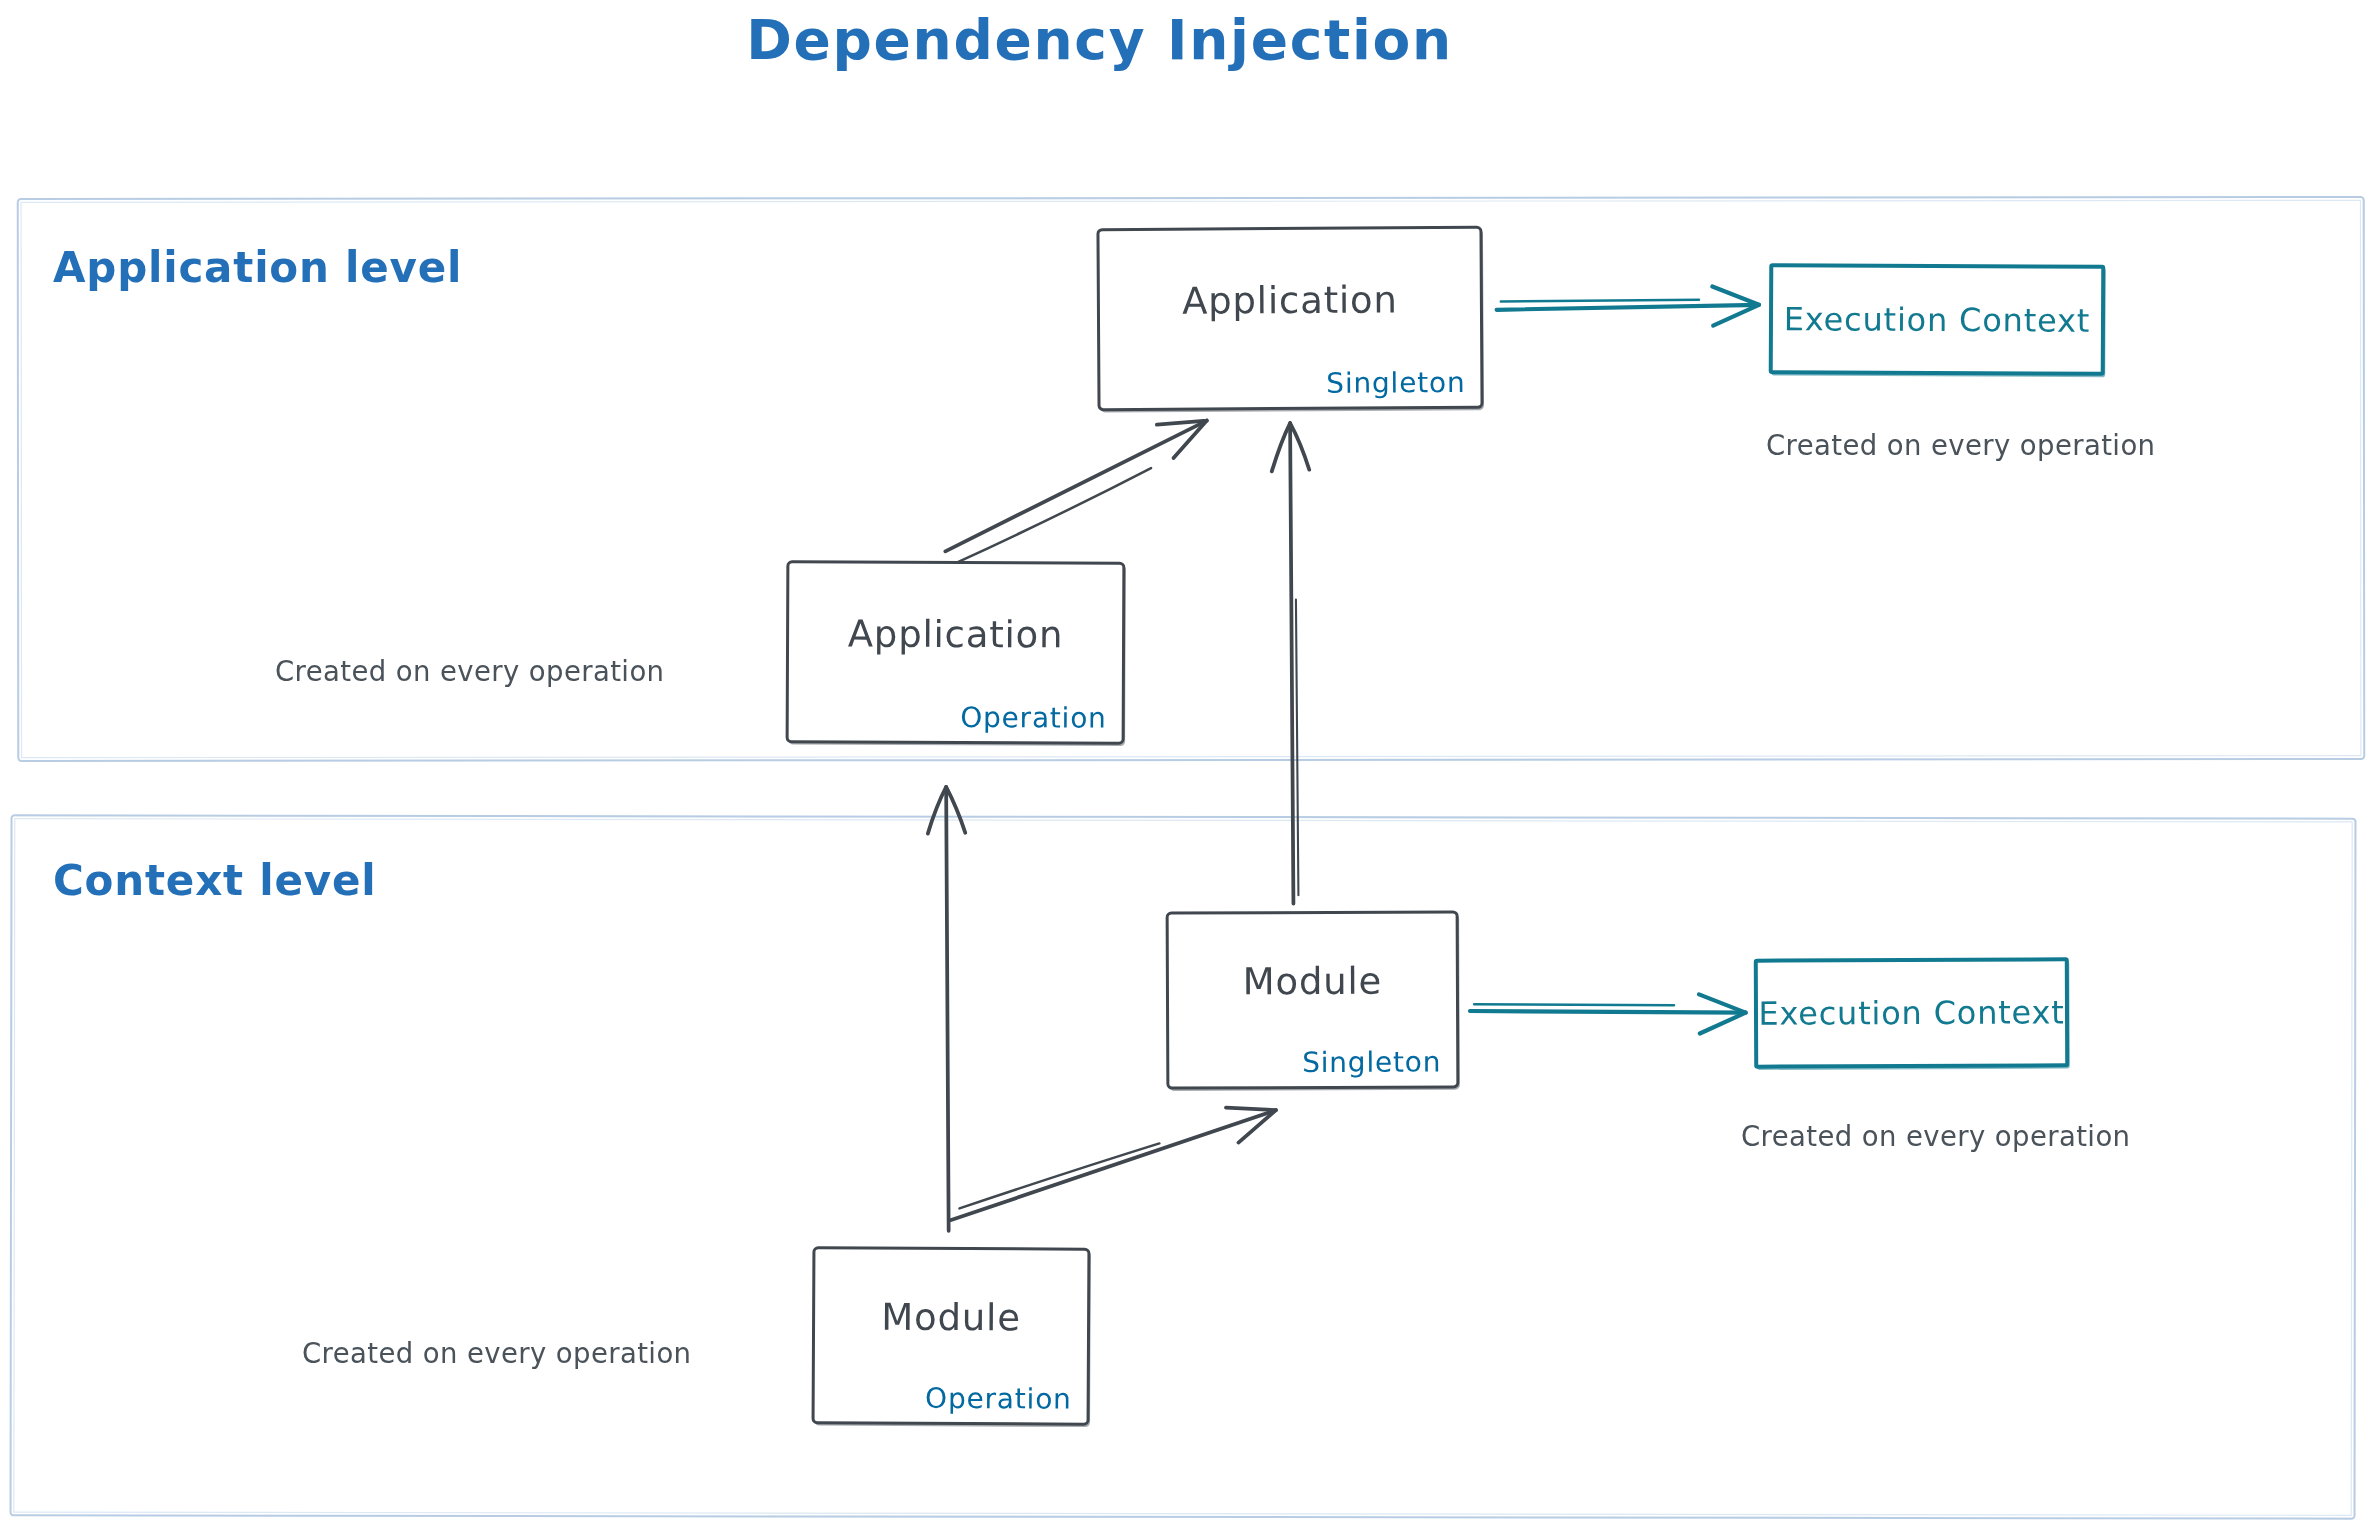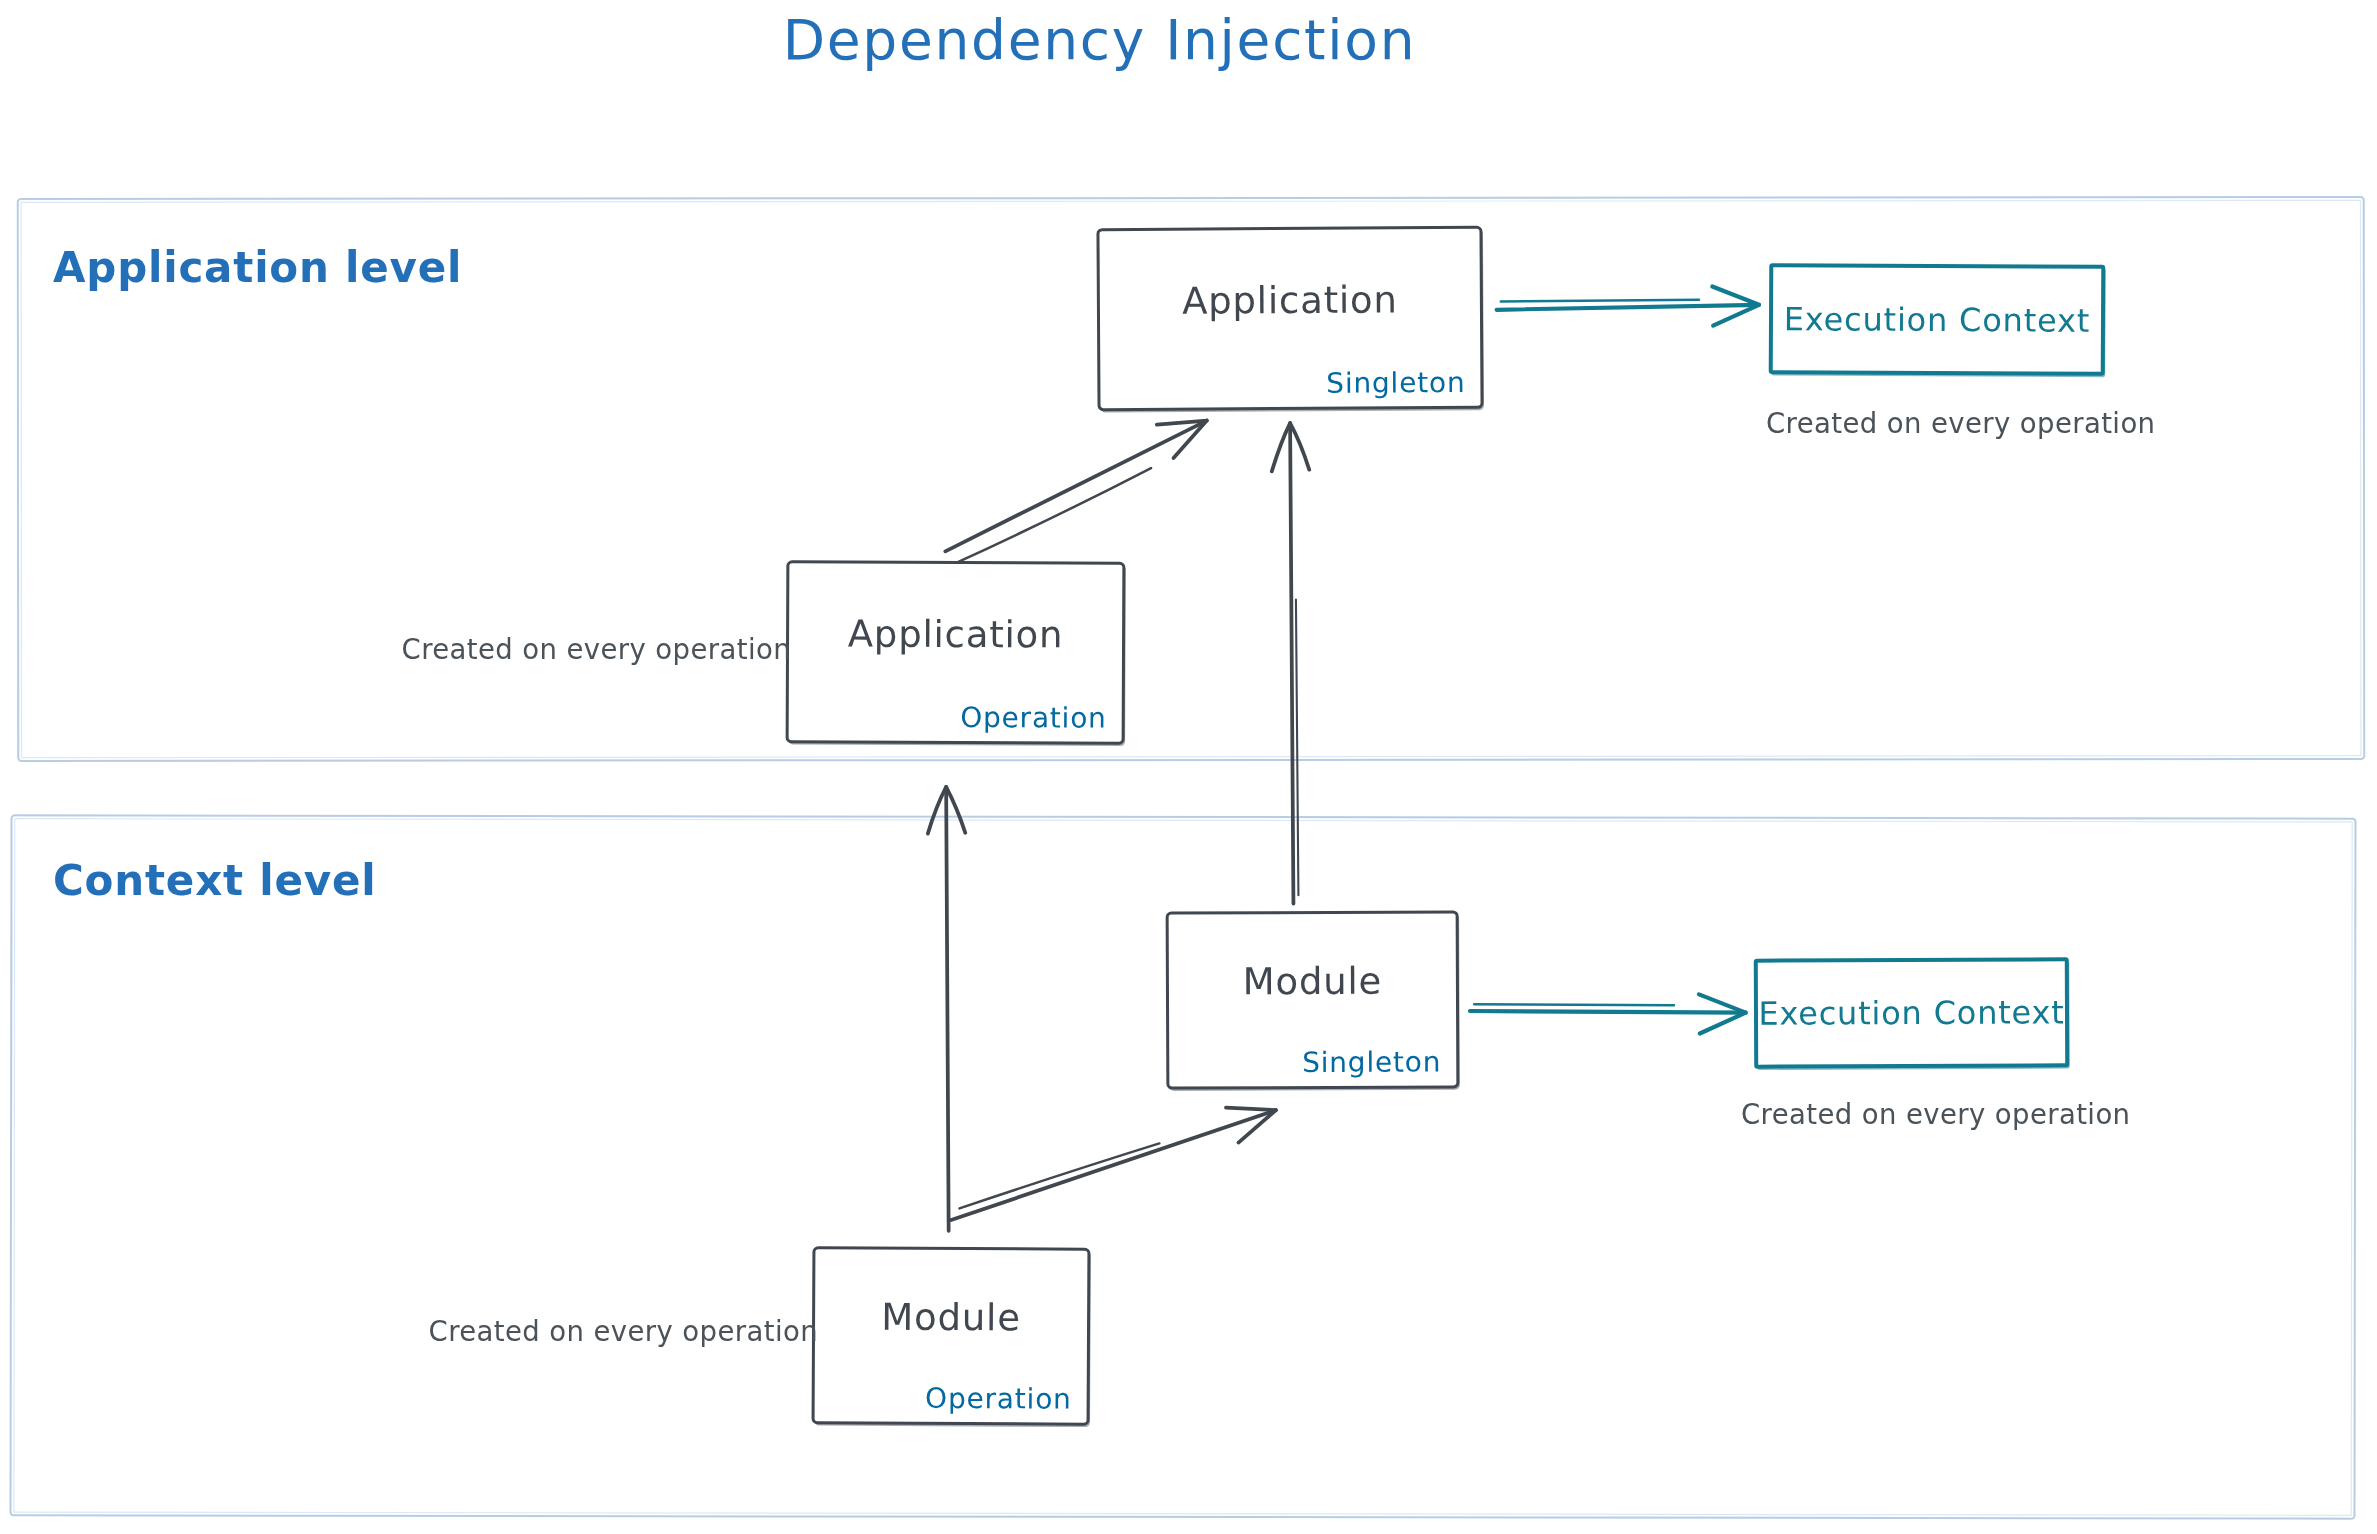--- a/index.html
+++ b/index.html
@@ -18,21 +18,21 @@
   .canvas {
     position: absolute;
     inset: 0;
   }
   
   .title {
     position: absolute;
     left: 683px; top: 8.3px; width: 833px;
     text-align: center;
     font-size: 55px;
-    font-weight: normal;
+    font-weight: bold;
     letter-spacing: 1.7px;
     color: #2470b8;
   }
   .subtitle {
     position: absolute;
     left: 676px; top: 102px; width: 846px;
     text-align: center;
     font-size: 28px;
     letter-spacing: 0.8px;
     color: #4a525a;
@@ -104,22 +104,23 @@
     white-space: nowrap;
   }
   .context-app    { left: 1769px; top: 264px;  width: 328px; height: 103px; transform: rotate(0.3deg); }
   .context-module { left: 1754px; top: 958px; width: 307px; height: 102px; transform: rotate(-0.25deg); }
   
   .note {
     position: absolute;
     font-size: 27.5px;
     letter-spacing: 0.4px;
     color: #4a525a;
-    text-align: right;
-    white-space: nowrap;
+    text-align: left;
+    white-space: nowrap;
+    margin-top: 22px;
   }
   .note-app-operation    { left: 275px;  top: 633px;  width: 516px; }
   .note-context-app      { left: 1766px; top: 407px;  width: 333px; }
   .note-module-operation { left: 302px;  top: 1315px; width: 516px; }
   .note-context-module   { left: 1741px; top: 1098px; width: 333px; }
   
   .arrows {
     position: absolute;
     inset: 0;
     pointer-events: none;

